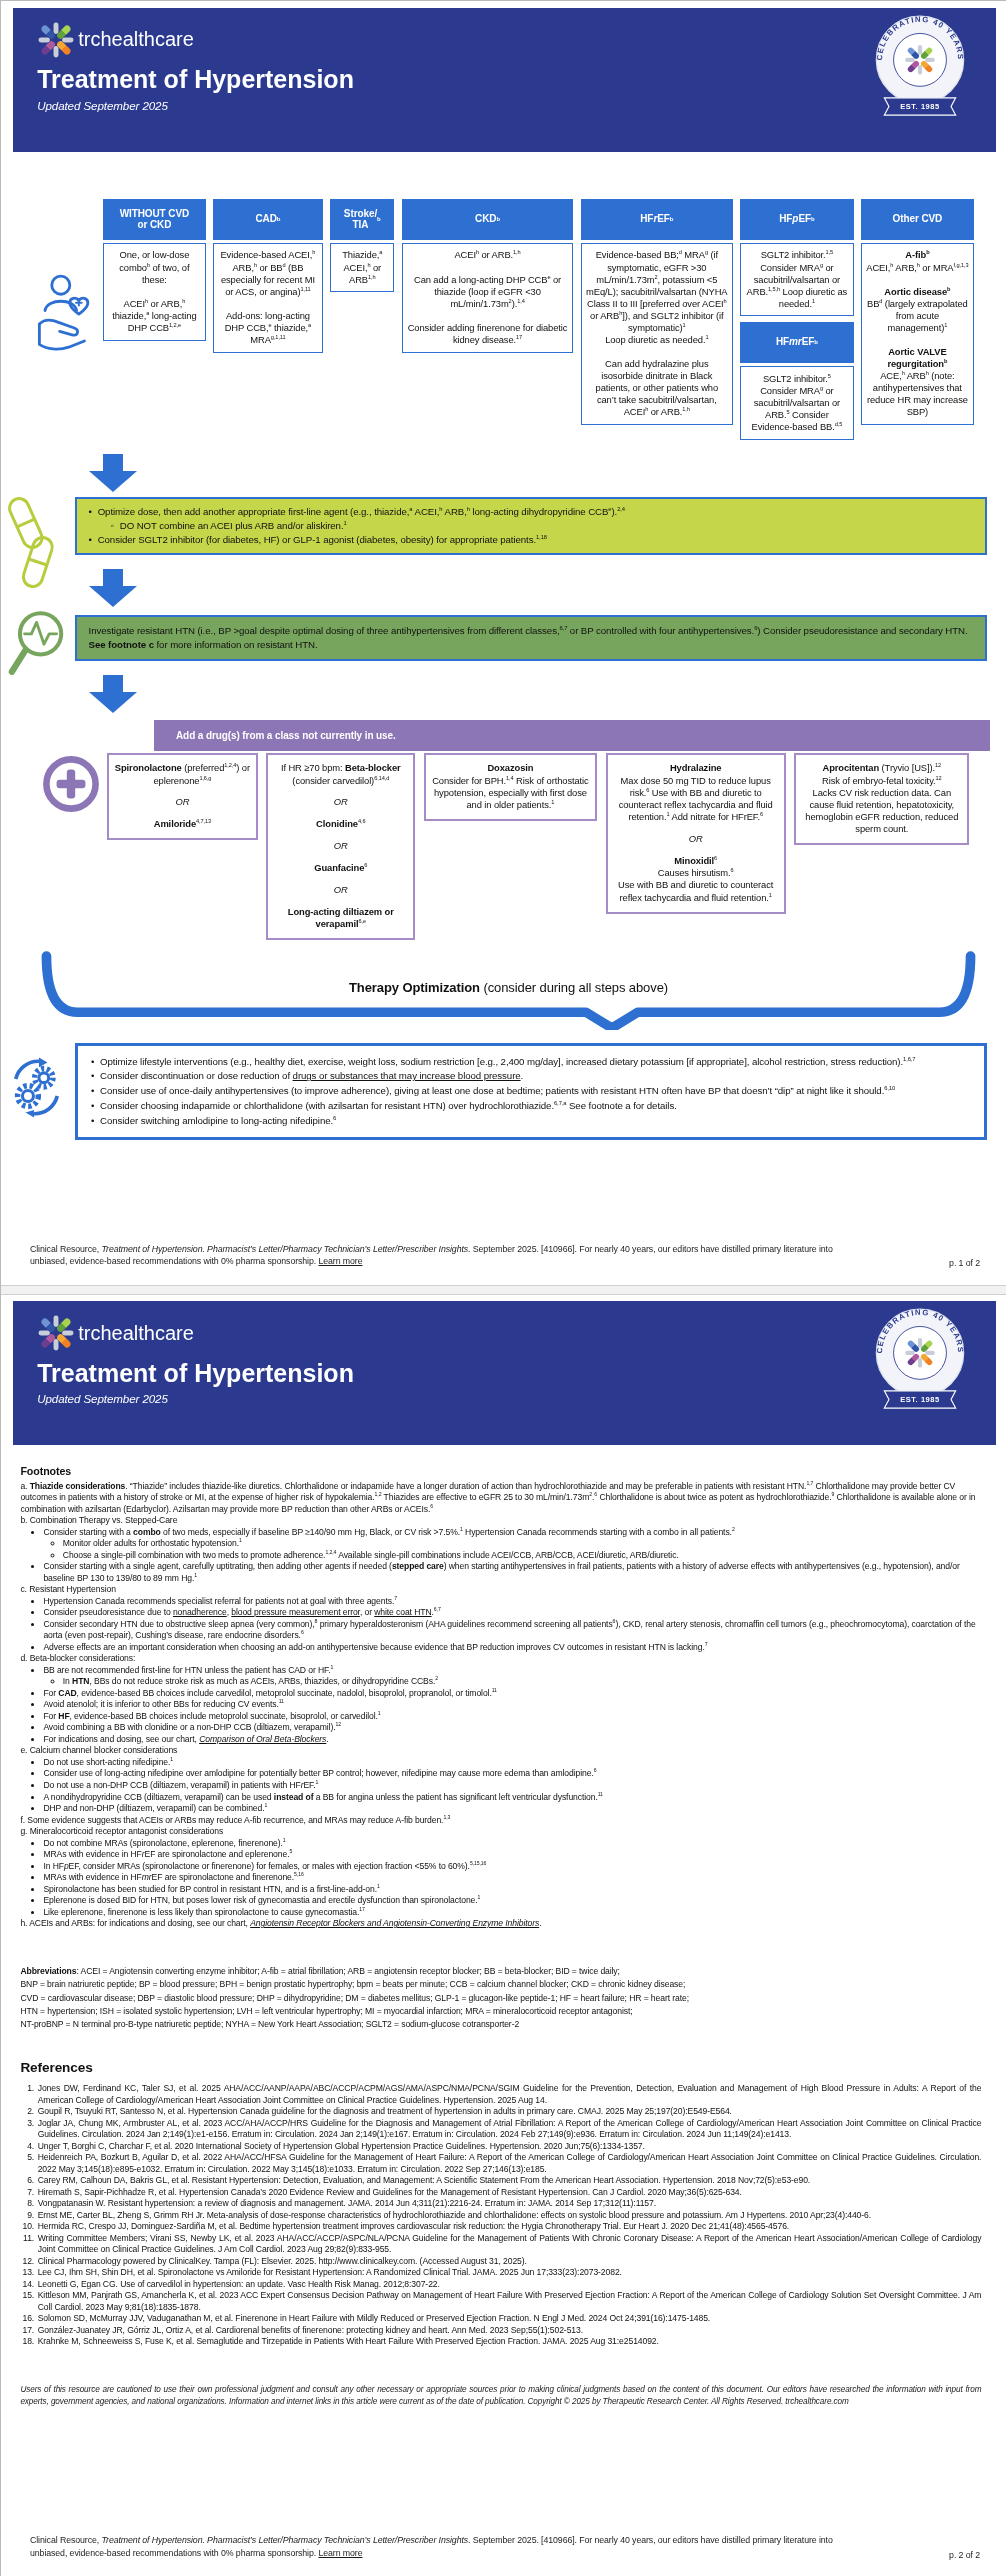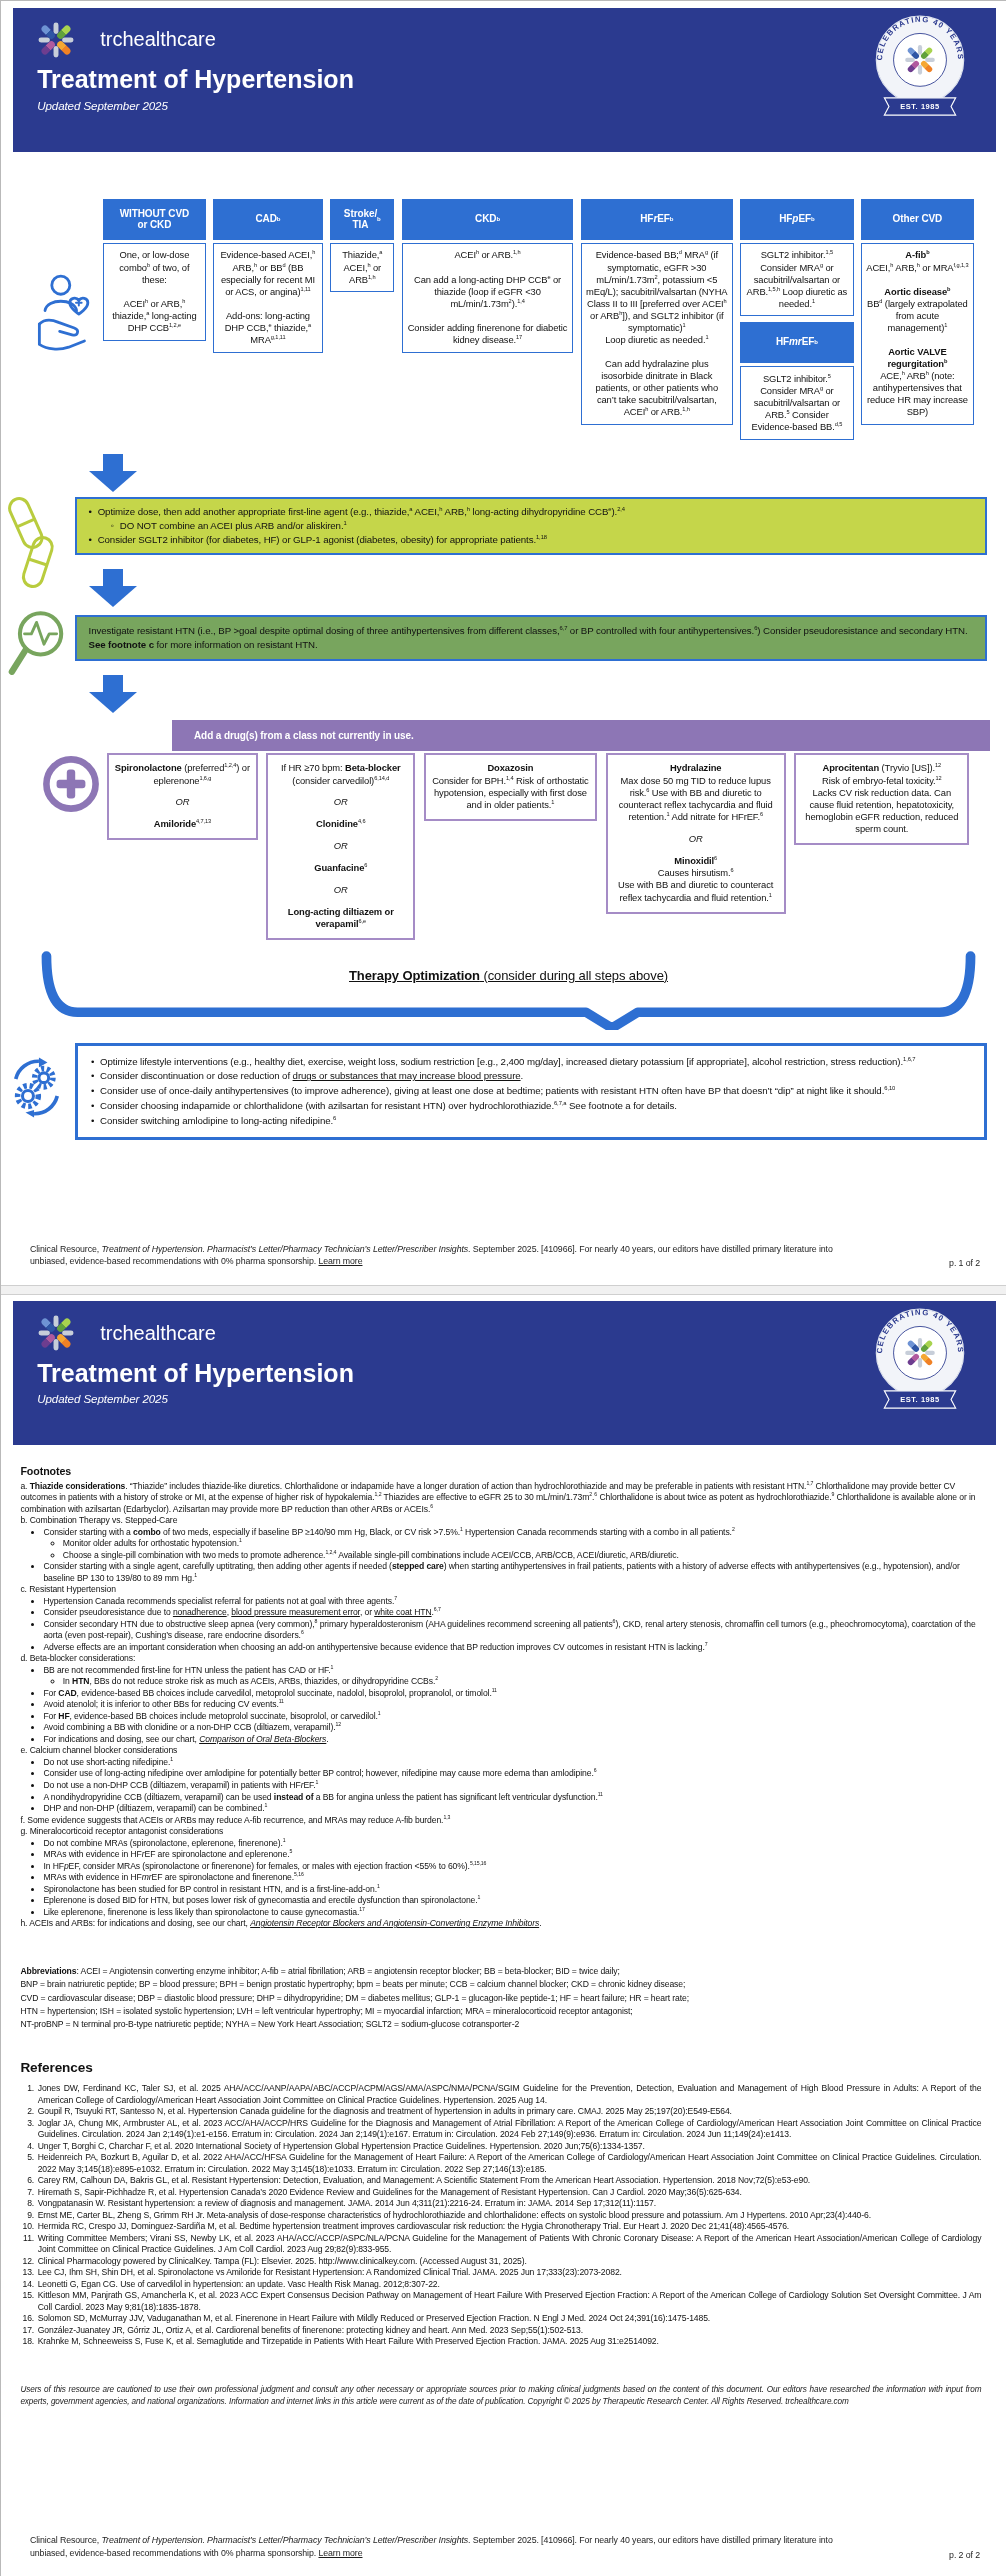--- a/index.html
+++ b/index.html
@@ -6,21 +6,21 @@
   body{font-family:"Liberation Sans", sans-serif;color:#111;}
   .sheet{width:1005px;border:0.6px solid #b9b9b9;background:#fff;letter-spacing:-0.1px;}
   .page{position:relative;overflow:hidden;background:#fff;}
   .p1{height:1284px;}
   .p2{height:1282px;}
   .page-gap{height:7.8px;background:#f1f1f1;border-top:0.6px solid #cfcfcf;border-bottom:0.6px solid #cfcfcf;}
   sup{font-size:60%;line-height:0;vertical-align:super;}
 
   
   .band{position:relative;margin:6.5px 10.4px 0 11.6px;height:144px;background:#2b3a8f;box-sizing:border-box;padding:13px 0 0 24.6px;color:#fff;}
-  .logo-row{display:flex;align-items:center;gap:25px;text-align:right;}
+  .logo-row{display:flex;align-items:center;gap:3px;text-align:right;}
   .logo-icon{width:38px;height:38px;}
   .logo-text{font-size:20px;color:#fff;font-weight:400;letter-spacing:0;}
   .title{margin:6.5px 0 0;font-size:25px;font-weight:700;color:#fff;letter-spacing:0;}
   .subtitle{font-size:11.6px;font-style:italic;font-weight:300;margin-top:4.5px;color:#fff;}
   .badge{position:absolute;top:5.2px;right:30px;width:92px;height:111px;}
   .badge svg{width:100%;height:100%;}
   .badge-arc{font-size:13.5px;font-weight:700;fill:#2b3a8f;letter-spacing:2.2px;}
   .badge-est{font-size:13px;font-weight:700;fill:#ffffff;letter-spacing:1px;}
 
   
@@ -52,34 +52,34 @@
   .gb{display:flex;gap:5.8px;font-size:9.7px;line-height:1.42;}
   .b2{margin-left:22px;}
   .bm{flex:0 0 auto;}
   .side-icon{position:absolute;}
   .gbox .side-icon{left:-74px;top:-9px;width:60px;}
   .dbox .side-icon{left:-72px;top:-13px;width:66px;}
 
   
   .addstep{position:relative;margin:6.5px 32px 0 106px;}
   .plus-icon{position:absolute;left:-66px;top:34px;width:60px;}
-  .p-band{margin-left:65px;margin-right:-15.5px;background:#8d76b5;color:#fff;font-weight:700;font-size:10px;height:31px;display:flex;align-items:center;padding-left:22px;}
+  .p-band{margin-left:47px;margin-right:-15.5px;background:#8d76b5;color:#fff;font-weight:700;font-size:10px;height:31px;display:flex;align-items:center;padding-left:22px;}
   .p-boxes{margin-top:1.9px;display:flex;gap:8.4px;align-items:flex-start;}
   .pbox{flex-grow:0;flex-shrink:0;box-sizing:border-box;border:2.6px solid #a58cc6;background:#fff;text-align:center;font-size:9.4px;line-height:1.3;padding:7.8px 5.8px;}
   .p-boxes > :nth-child(1){flex-basis:17.4%;}
   .p-boxes > :nth-child(2){flex-basis:17.2%;}
   .p-boxes > :nth-child(3){flex-basis:20.0%;}
   .p-boxes > :nth-child(4){flex-basis:20.8%;}
   .p-boxes > :nth-child(5){flex-basis:20.2%;}
   .or{font-style:italic;margin:9.7px 0;}
 
   
   .brace-wrap{position:relative;margin:10.4px 29px 0 39px;height:79px;}
   .brace{position:absolute;left:0;bottom:0;width:100%;height:79px;}
-  .brace-label{position:absolute;top:17px;left:0;width:100%;text-align:center;font-size:13px;z-index:2;text-decoration:underline;}
+  .brace-label{position:absolute;top:29px;left:0;width:100%;text-align:center;font-size:13px;z-index:2;}
   .obox{position:relative;margin:13px 19.4px 0 74px;border:3.2px solid #2e6fd2;background:#fff;padding:9px 13px;}
   .obox .gb{font-size:9.7px;line-height:1.52;}
   .obox .side-icon{left:-72px;top:11.6px;width:61px;}
 
   
   .pfooter{position:absolute;left:29px;right:26px;bottom:17px;display:flex;justify-content:space-between;align-items:flex-end;font-size:8.8px;color:#1d1d1d;}
   .ftext{max-width:815px;line-height:1.45;}
   .learnmore{color:#1d1d1d;text-decoration:underline;cursor:pointer;}
   .fpage{white-space:nowrap;}
 

